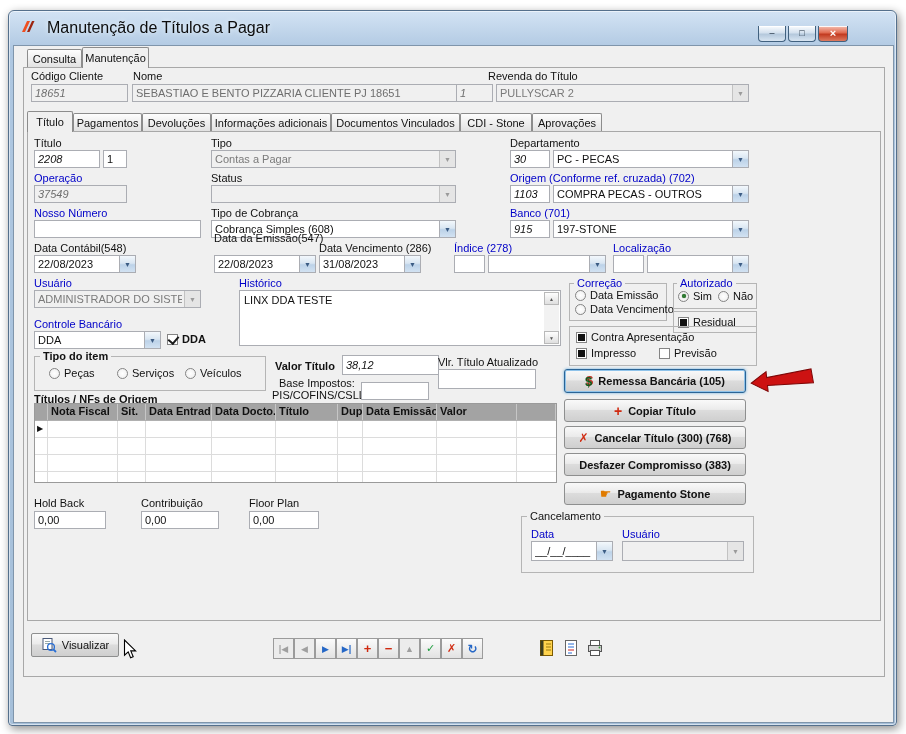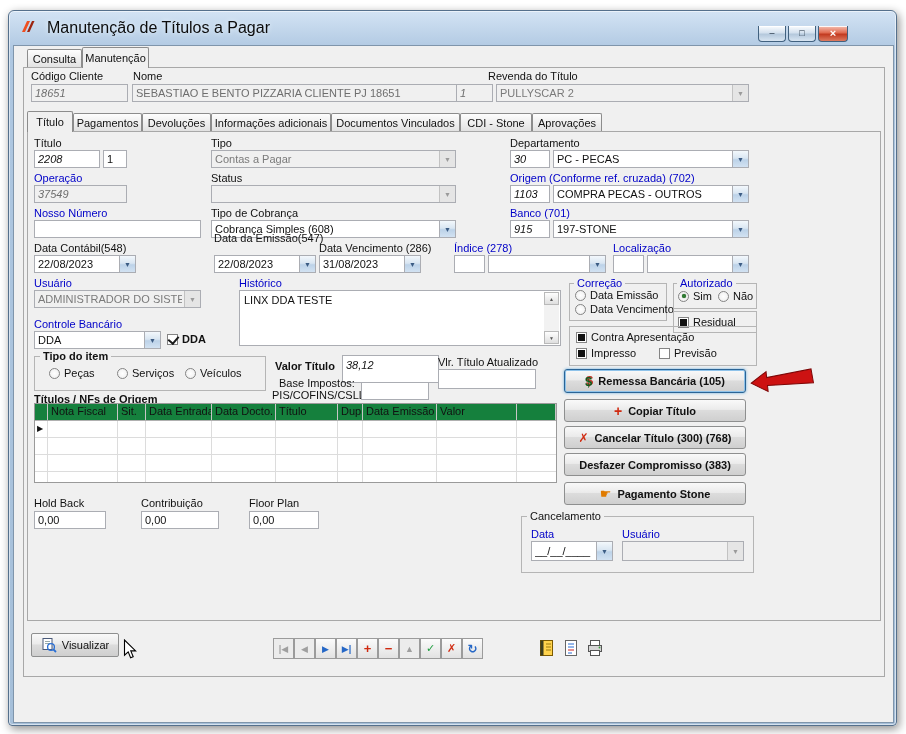--- a/index.html
+++ b/index.html
@@ -41,21 +41,21 @@
   .btn{position:absolute;border:1px solid #8e8f8f;border-radius:3px;background:linear-gradient(#f9f9f9,#ebebeb 45%,#dcdcdc 50%,#cfcfcf);
     display:flex;align-items:center;justify-content:center;gap:6px;font-weight:bold;color:#111;}
   .btn.focus{border:1px solid #2a6496;box-shadow:inset 0 0 0 1px #8fc3ea,0 0 3px #6aaede;}
   .ic{line-height:1;flex:none;}
   .tab{position:absolute;display:flex;align-items:center;justify-content:center;background:linear-gradient(#fdfdfd,#e2e2e2);
     border:1px solid #8c8c8c;border-bottom:none;border-radius:2px 2px 0 0;padding:0 4px;white-space:nowrap;z-index:4;}
   .tab.active{background:#f0f0f0;z-index:6;}
   .frame{position:absolute;border:1px solid #a8a8a8;background:#f0f0f0;}
   .grid{position:absolute;border:1px solid #9a9a9a;background:#fff;overflow:hidden;}
   .grow{display:flex;height:17px;border-bottom:1px solid #dcdcdc;}
-  .grow.head{background:#15803d;border-bottom:1px solid #b0b0b0;}
+  .grow.head{background:#a3a3a3;border-bottom:1px solid #b0b0b0;font-weight:bold;}
   .gcell{height:100%;border-right:1px solid #dcdcdc;padding:1px 3px 0 3px;overflow:hidden;white-space:nowrap;flex:none;}
   .grow.head .gcell{border-right:1px solid #c6c6c6;}
   .gfill{flex:1;border-right:none;}
   .nav{position:absolute;width:21px;height:21px;border:1px solid #9b9b9b;background:linear-gradient(#fbfbfb,#e2e2e2);
     display:flex;align-items:center;justify-content:center;font-size:9px;font-weight:bold;}
   .nav.dis{background:#ececec;}
   .c-blue{color:#2567c6;} .c-red{color:#d02a10;} .c-green{color:#1e9e3e;} .c-gray{color:#9f9f9f;}
   .toolicon{position:absolute;width:20px;height:20px;display:flex;align-items:center;justify-content:center;}
   .sb{position:absolute;top:1px;bottom:1px;right:1px;width:15px;background:#f2f2f2;}
   .sbbtn{position:absolute;left:0;right:0;height:13px;border:1px solid #b9b9b9;background:linear-gradient(#fefefe,#dfdfdf);
@@ -275,21 +275,21 @@
   <div class="radio" style="left:108px;top:356px;">
         <span class="rdot"></span>
         <span>Serviços</span>
       </div>
   <div class="radio" style="left:176px;top:356px;">
         <span class="rdot"></span>
         <span>Veículos</span>
       </div>
 
   <span class="lbl b" style="left:266px;top:349px;">Valor Título</span>
-  <div class="field r" style="left:333px;top:344px;width:97px;height:28px;line-height:18px;"><span>38,12</span></div>
+  <div class="field r" style="left:333px;top:344px;width:97px;height:20px;line-height:18px;"><span>38,12</span></div>
   <span class="lbl" style="left:429px;top:345px;">Vlr. Título Atualizado</span>
   <div class="field" style="left:429px;top:358px;width:98px;height:20px;"><span></span></div>
   <span class="lbl" style="left:270px;top:366px;">Base Impostos:</span>
   <span class="lbl" style="left:263px;top:378px;">PIS/COFINS/CSLL:</span>
   <div class="field" style="left:352px;top:371px;width:68px;"><span></span></div>
 
   <span class="lbl b" style="left:25px;top:382px;">Títulos / NFs de Origem</span>
   <div class="grid" style="left:25px;top:392px;width:523px;height:80px;">
     <div class="grow head">
       <div class="gcell" style="width:13px;"></div>

